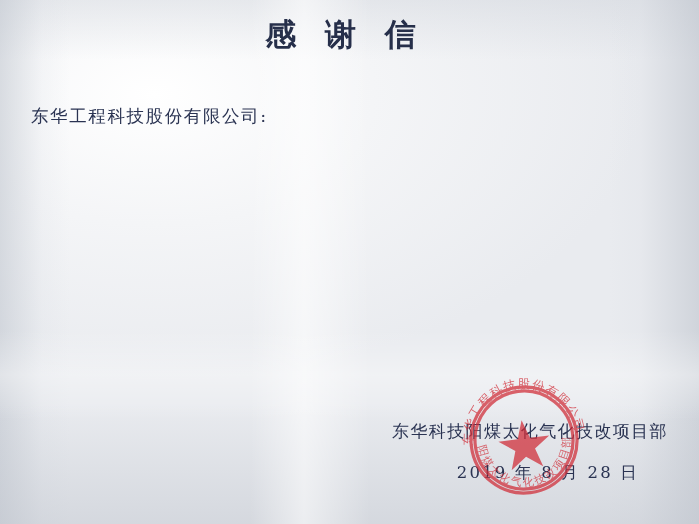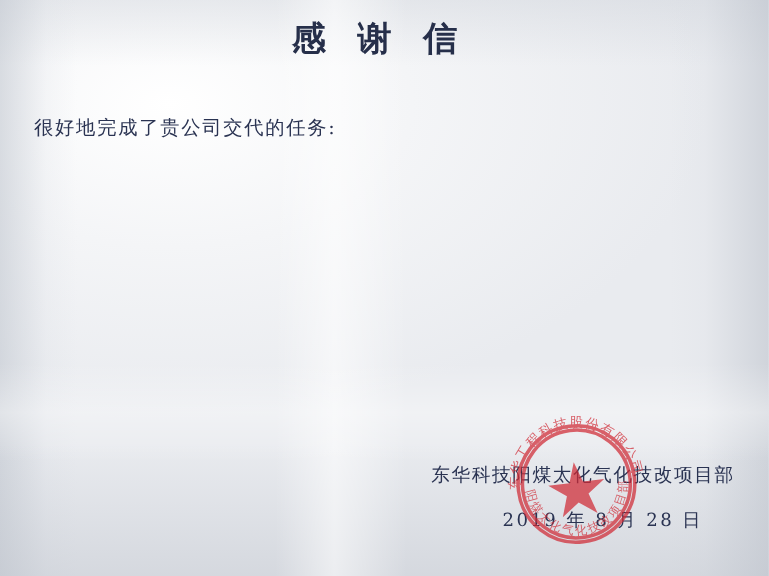--- a/index.html
+++ b/index.html
@@ -160,21 +160,21 @@
   <div class="shade shade-left"></div>
   <div class="shade shade-right"></div>
   <div class="shade shade-bottom"></div>
   <div class="shade crease-a"></div>
   <div class="shade crease-b"></div>
 
   <div class="doc">
 
     <div class="title">感 谢 信</div>
 
-    <div class="salutation">很好地完成了贵公司交代的任务:</div>
+    <div class="salutation">东华工程科技股份有限公司:</div>
 
 
     <div class="signature">东华科技阳煤太化气化技改项目部</div>
 
     <div class="date">2019 年 8 月 28 日</div>
 
     <div class="stamp">
       <svg width="144" height="144" viewBox="0 0 144 144" xmlns="http://www.w3.org/2000/svg">
         <defs>
           <path id="arcTop" d="M 20,72 A 52,52 0 0 1 124,72"></path>

